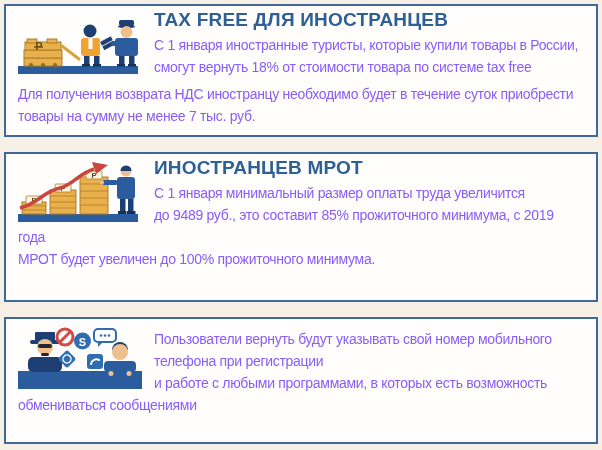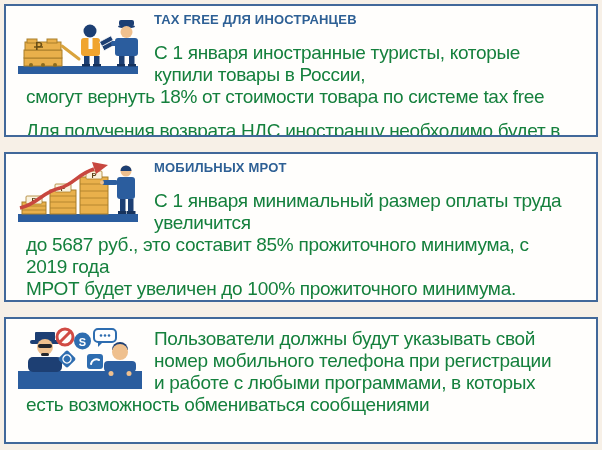--- a/index.html
+++ b/index.html
@@ -16,25 +16,25 @@
     padding:4px 10px 4px 8px;
     overflow:hidden;
   }
   .card-1{margin-top:4px;height:133px}
   .card-2{margin-top:15px;height:150px}
   .card-3{margin-top:15px;height:127px}
   .icon-box{float:left;width:126px;height:62px;margin:4px 12px 0 2px}
   .icon-box svg{display:block}
   .title{
     margin:0 0 3px;line-height:20px;
-    font-size:13px;font-weight:bold;color:#2e6095;letter-spacing:.2px;
+    font-size:19px;font-weight:bold;color:#2e6095;letter-spacing:.2px;
   }
   .body,.note{
-    margin:12px;font-size:19px;line-height:22px;
-    color:#15803d;letter-spacing:-.3px;white-space:pre-line;
+    margin:4px;font-size:14px;line-height:22px;
+    color:#8b5cf6;letter-spacing:-.3px;white-space:pre-line;
   }
   .note{margin-top:5px}
 </style>
 </head>
 <body>
 
 <section class="card card-1">
   <div class="icon-box">
     <svg width="126" height="62" viewBox="0 0 126 62" xmlns="http://www.w3.org/2000/svg">
       <rect x="2" y="52" width="120" height="8" fill="#2b5d9e"></rect>
@@ -114,23 +114,23 @@
       <path d="M104.5,9 a5.5,5.5 0 0 1 11,0 Z" fill="#1d3f73"></path>
       <rect x="101" y="15" width="18" height="22" rx="3" fill="#2b5d9e"></rect>
       <rect x="86" y="18" width="16" height="5" rx="2.5" fill="#2b5d9e"></rect>
       <circle cx="86" cy="20.5" r="2" fill="#efc08e"></circle>
       <rect x="104" y="37" width="5.5" height="12" fill="#1d3f73"></rect>
       <rect x="112" y="37" width="5.5" height="12" fill="#1d3f73"></rect>
       <rect x="102" y="49" width="8.5" height="3" fill="#16325c"></rect>
       <rect x="111" y="49" width="8.5" height="3" fill="#16325c"></rect>
     </svg>
   </div>
-  <h2 class="title">МОБИЛЬНЫХ МРОТ</h2>
+  <h2 class="title">ИНОСТРАНЦЕВ МРОТ</h2>
   <p class="body">С 1 января минимальный размер оплаты труда увеличится
-до 5687 руб., это составит 85% прожиточного минимума, с 2019 года
+до 9489 руб., это составит 85% прожиточного минимума, с 2019 года
 МРОТ будет увеличен до 100% прожиточного минимума.</p>
 </section>
 
 <section class="card card-3">
   <div class="icon-box">
     <svg width="126" height="62" viewBox="0 0 126 62" xmlns="http://www.w3.org/2000/svg">
       <rect x="2" y="44" width="126" height="18" fill="#2b5d9e"></rect>
 
       <rect x="19" y="5" width="20" height="9" rx="1" fill="#1d3f73"></rect>
       <rect x="14" y="13" width="30" height="4" rx="2" fill="#1d3f73"></rect>
@@ -161,15 +161,15 @@
         <rect x="-6.5" y="-6.5" width="13" height="13" rx="2" fill="#2e6db0"></rect>
         <circle cx="0" cy="0" r="4" fill="none" stroke="#ffffff" stroke-width="1.4"></circle>
       </g>
 
       <g>
         <rect x="71" y="27" width="16" height="15" rx="3" fill="#2e6db0"></rect>
         <path d="M75,37 a5.5,5.5 0 0 1 8,-4" fill="none" stroke="#ffffff" stroke-width="2" stroke-linecap="round"></path>
       </g>
     </svg>
   </div>
-  <p class="note">Пользователи должны будут указывать свой номер мобильного телефона при регистрации
+  <p class="note">Пользователи вернуть будут указывать свой номер мобильного телефона при регистрации
 и работе с любыми программами, в которых есть возможность обмениваться сообщениями</p>
 </section>
 
 </body></html>

